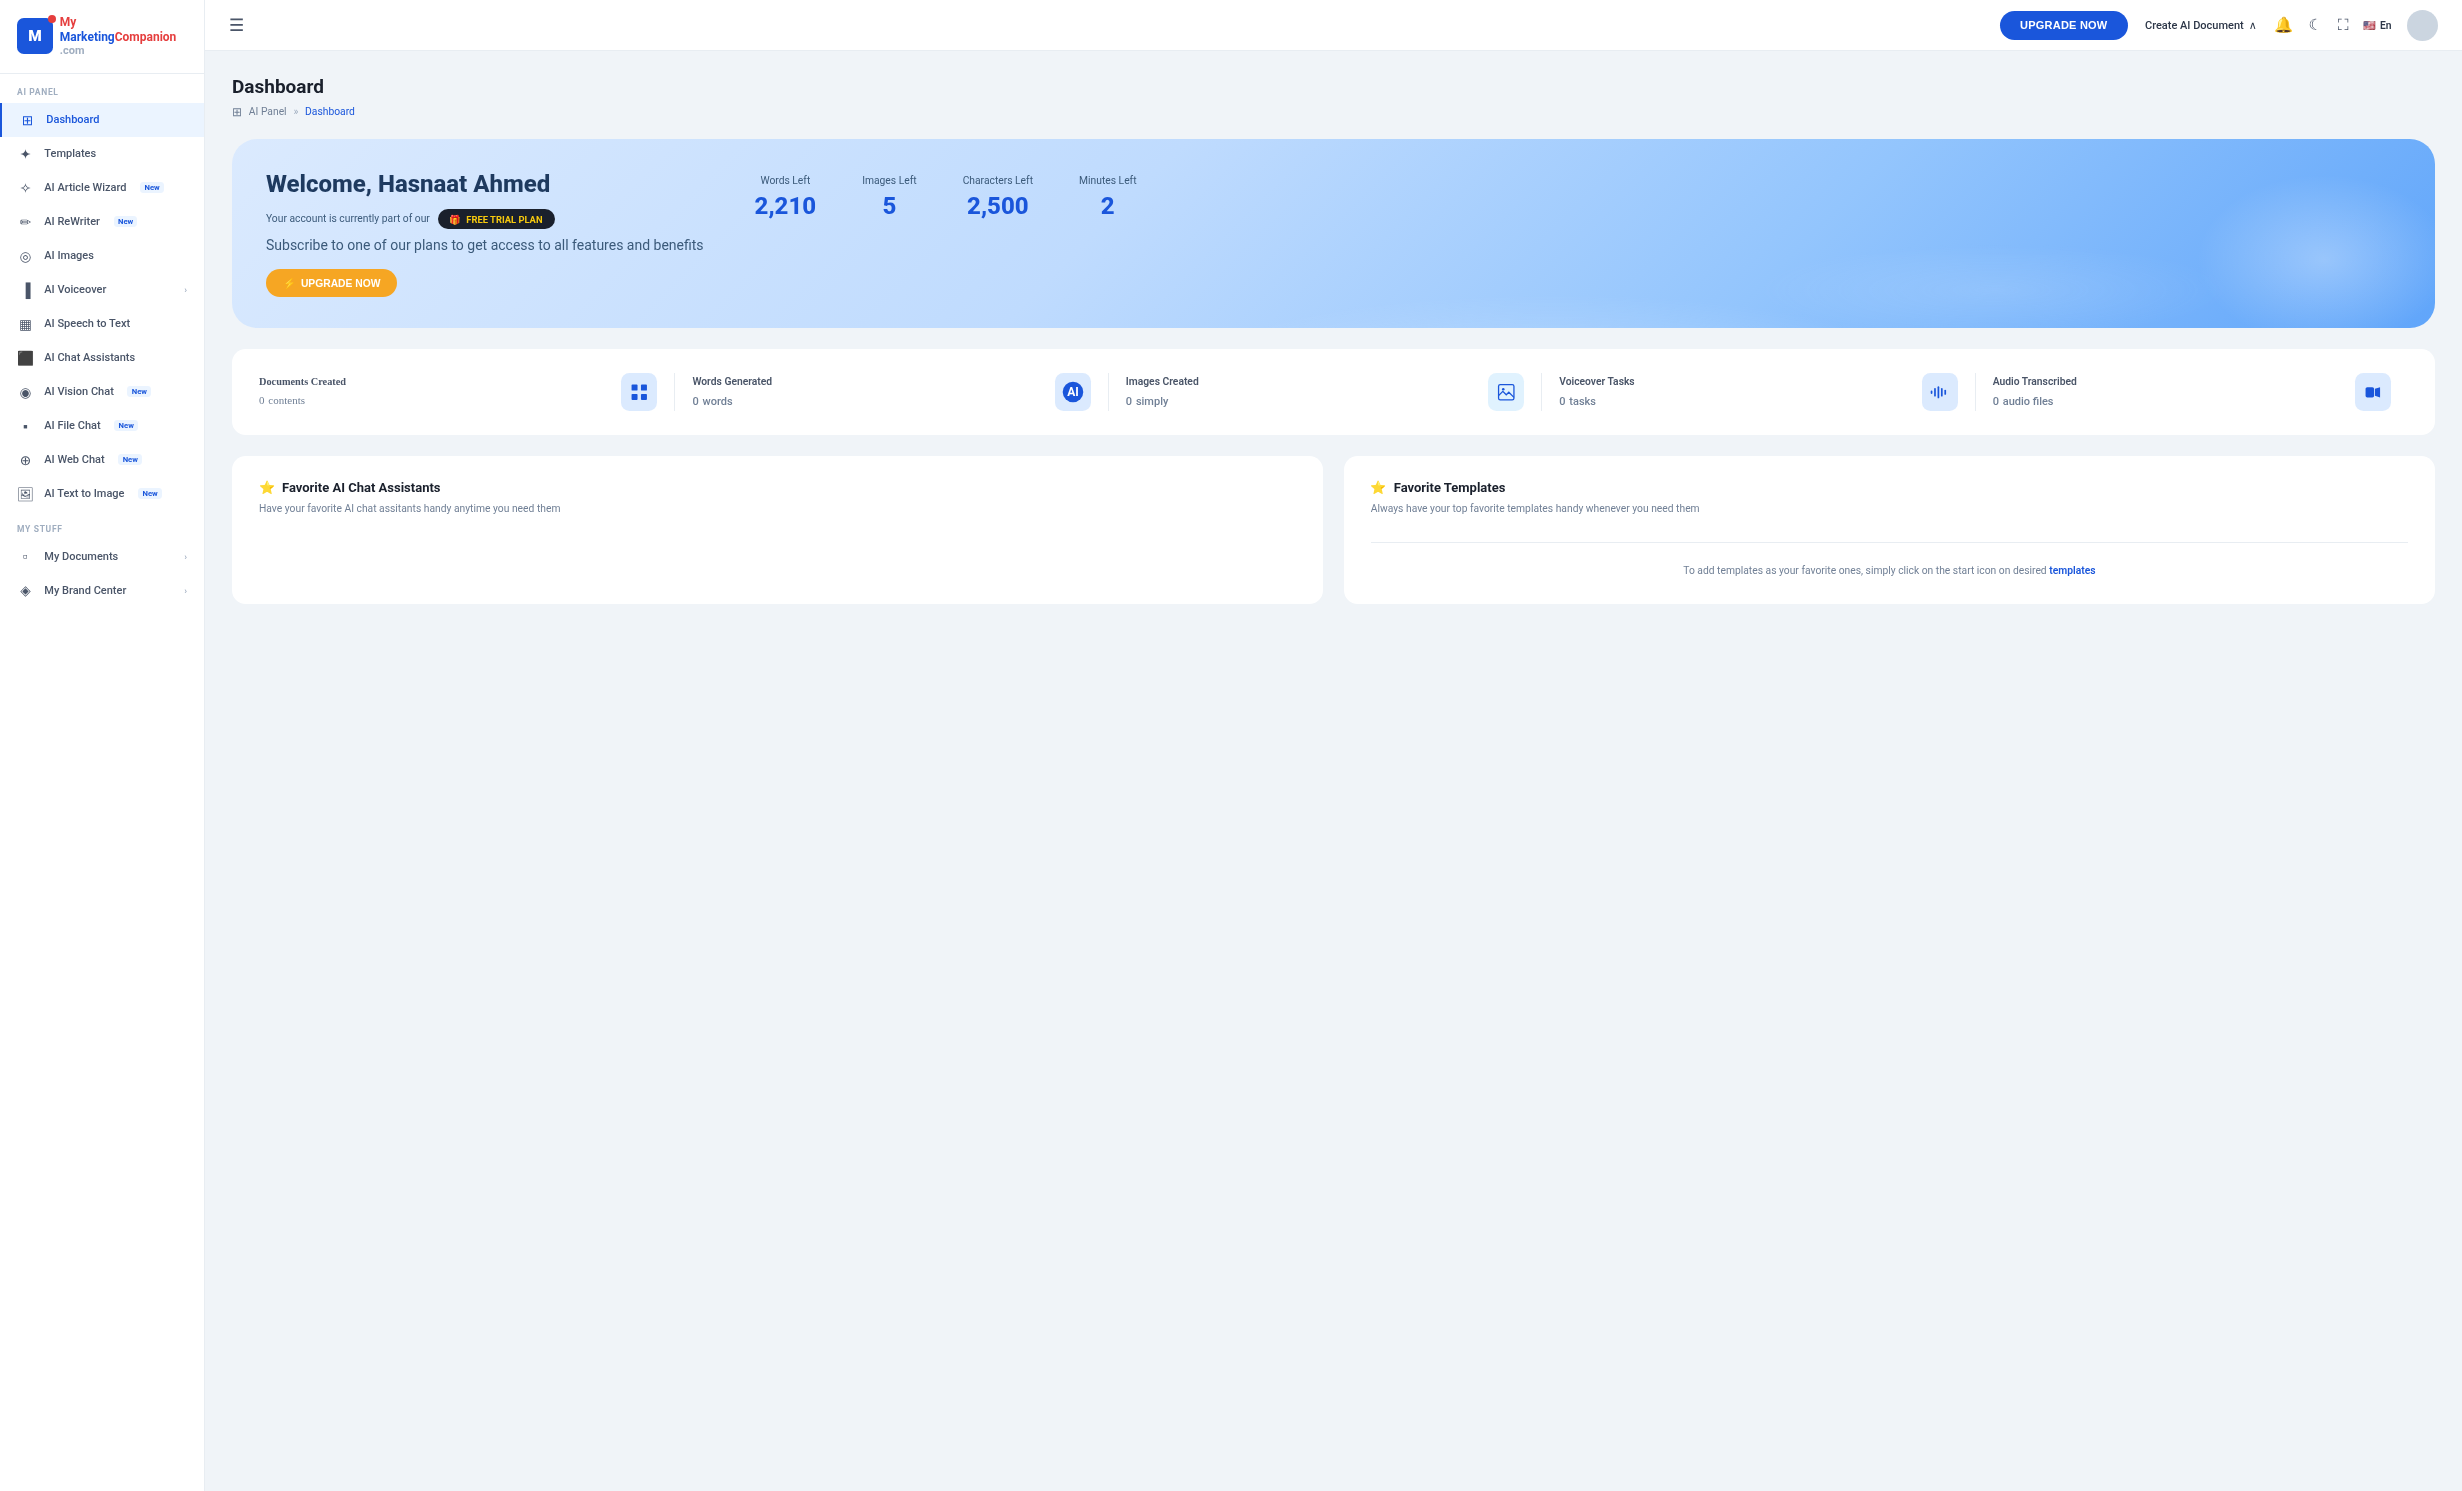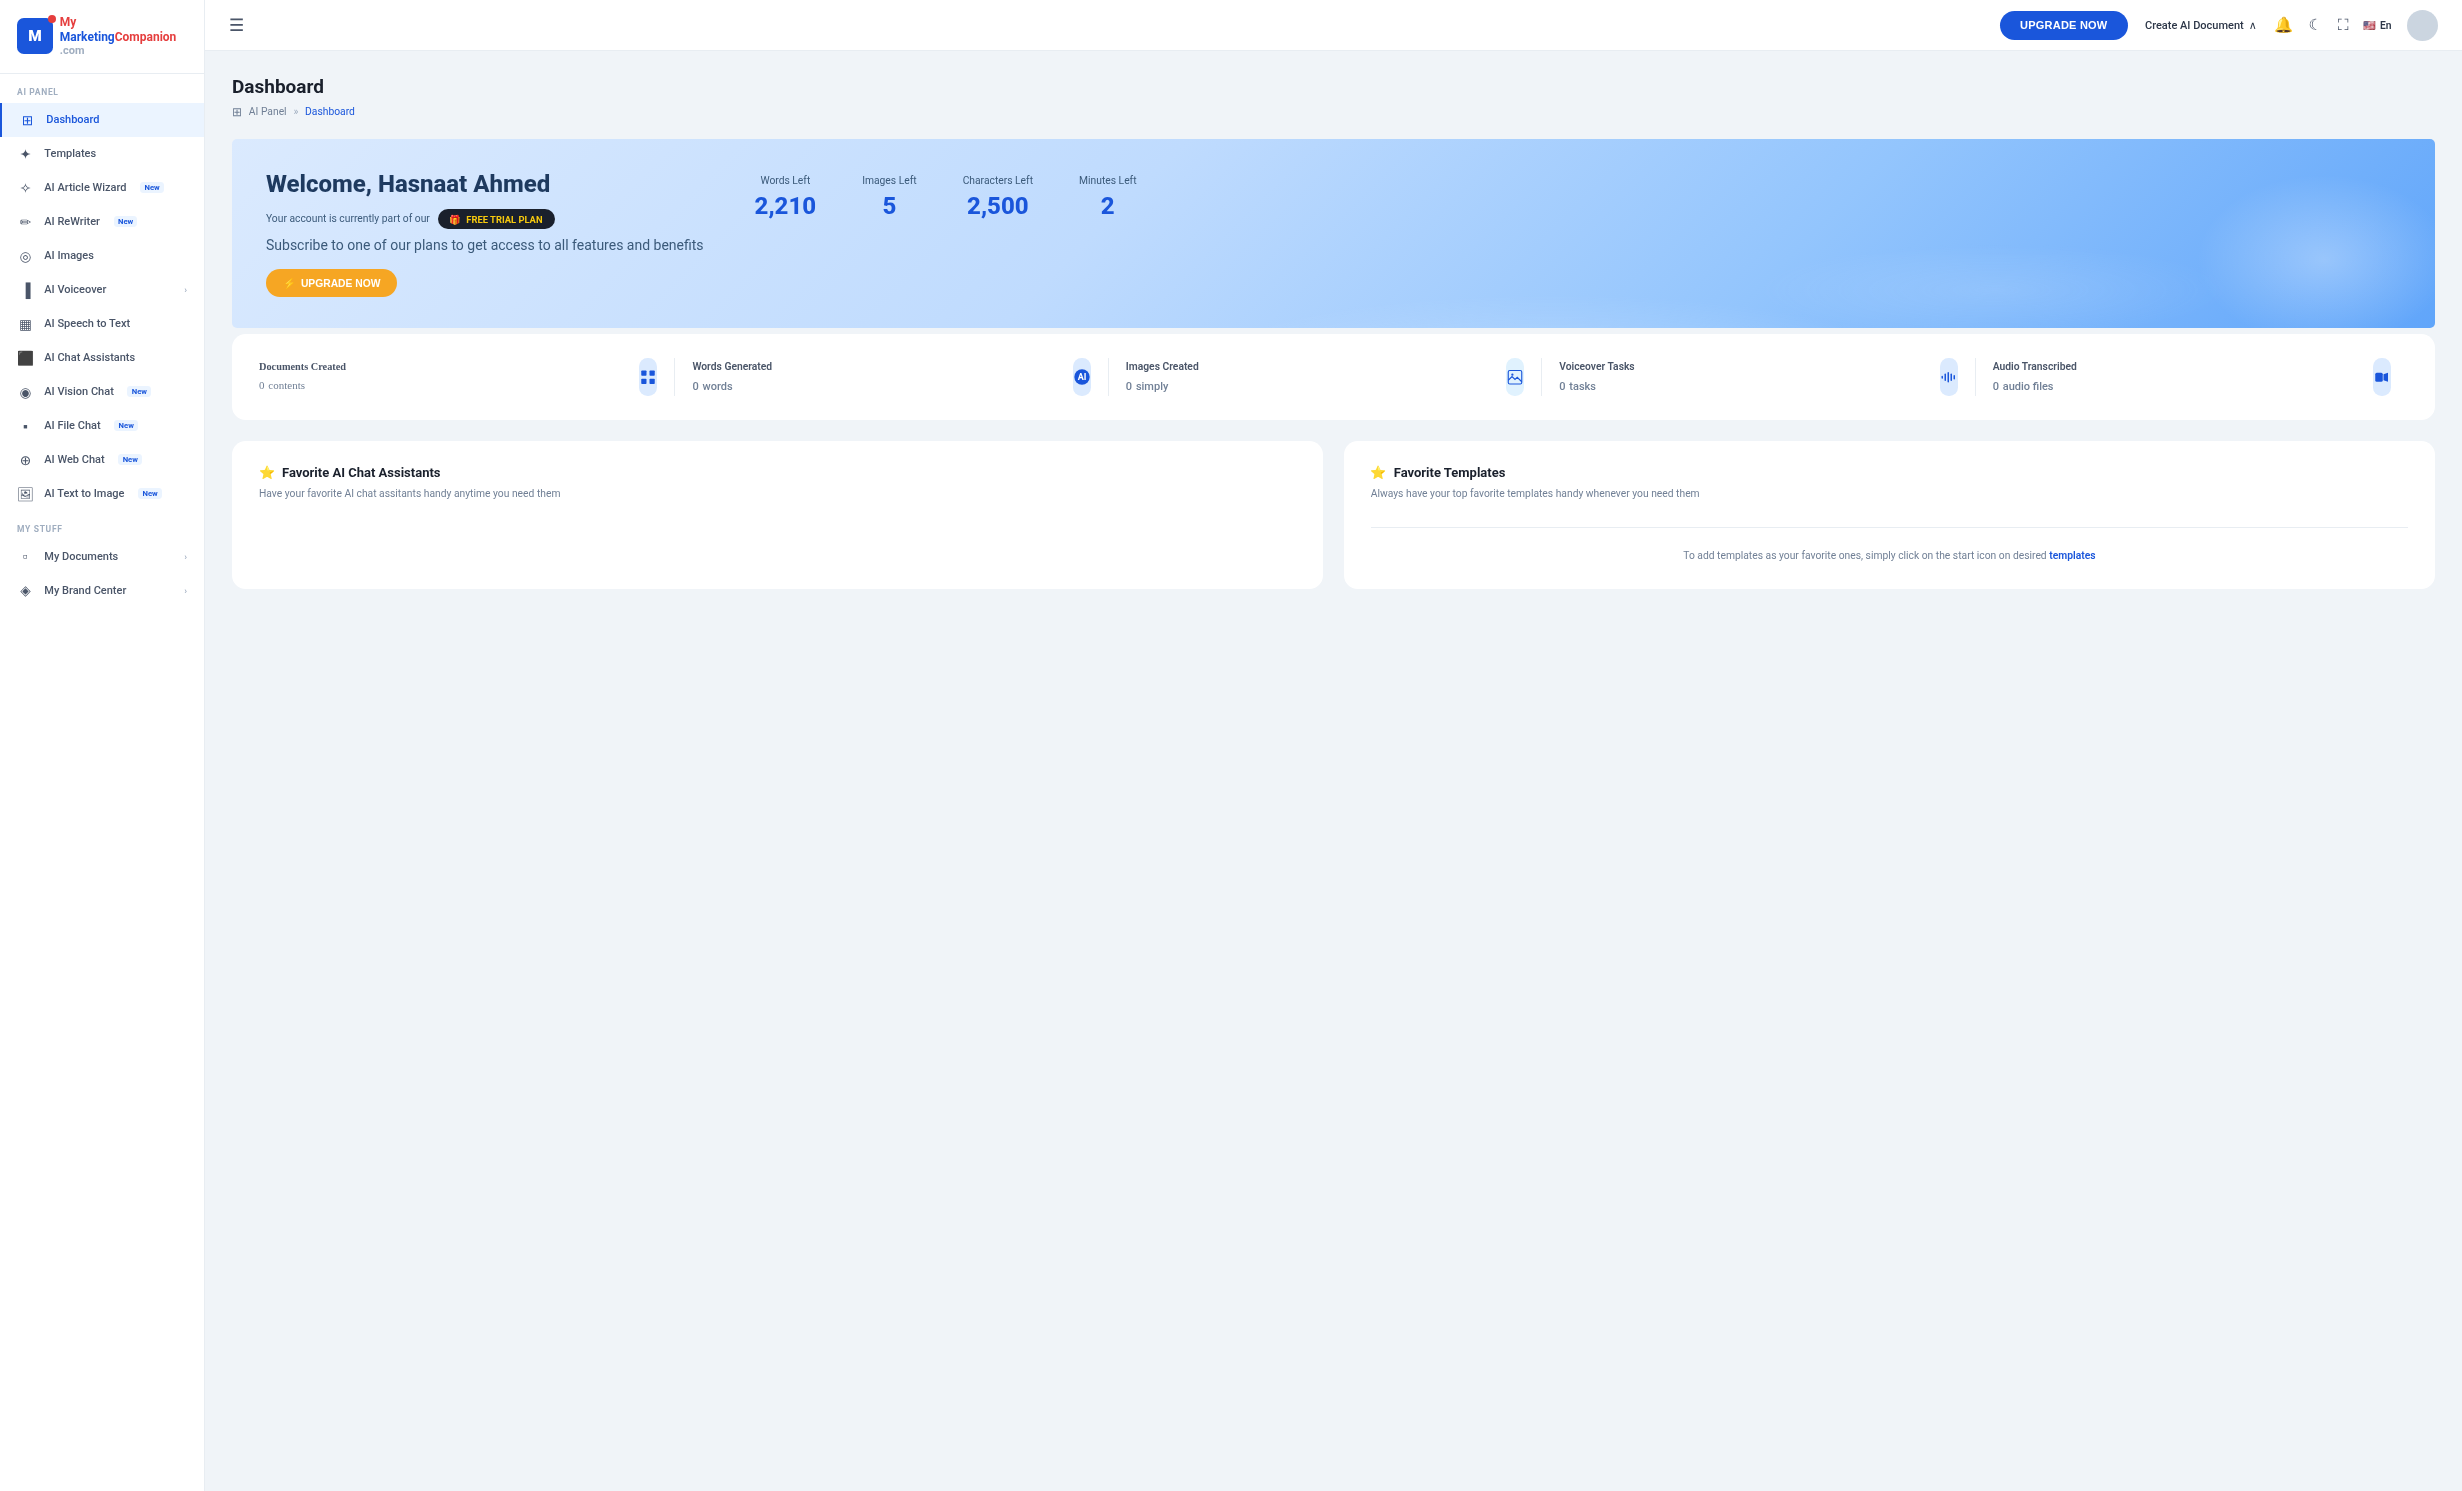--- a/index.html
+++ b/index.html
@@ -129,23 +129,23 @@
       display: flex; align-items: center; gap: 6.8px;
       font-size: 10.3px; color: #718096; margin-bottom: 20.5px;
     }
     .breadcrumb-icon { font-size: 12px; }
     .breadcrumb-sep { color: #a0aec0; }
     .breadcrumb-current { color: #1a56db; }
 
     
     .welcome-card {
       background: linear-gradient(135deg, #dbeafe 0%, #bfdbfe 40%, #93c5fd 70%, #60a5fa 100%);
-      border-radius: 5px;
+      border-radius: 25px;
       padding: 31px 34px;
-      margin-bottom: 6px;
+      margin-bottom: 21px;
       position: relative;
       overflow: hidden;
       display: flex;
       align-items: flex-start;
       gap: 51px;
     }
     .welcome-card::after {
       content: '';
       position: absolute;
       bottom: -17px; right: -17px;
@@ -207,21 +207,21 @@
       padding: 0 17px;
       border-right: 0.9px solid #e8edf2;
     }
     .stat-card:first-child { padding-left: 0; font-family: Liberation Serif, serif; }
     .stat-card:last-child { border-right: none; }
     .stat-card-info { flex: 1; }
     .stat-card-title { font-size: 10.3px; font-weight: 600; color: #4a5568; margin-bottom: 3.4px; }
     .stat-card-value { font-size: 15.4px; font-weight: 700; color: #1a56db; }
     .stat-card-value span { font-size: 11px; color: #718096; font-weight: 500; }
     .stat-card-icon {
-      width: 18px; height: 38px;
+      width: 36px; height: 38px;
       background: #ebf4ff;
       border-radius: 8.5px;
       display: flex; align-items: center; justify-content: center;
       font-size: 19px;
       flex-shrink: 0;
     }
     .stat-card-icon.blue { background: #dbeafe; }
     .stat-card-icon.light { background: #e0f2fe; }
 
     

